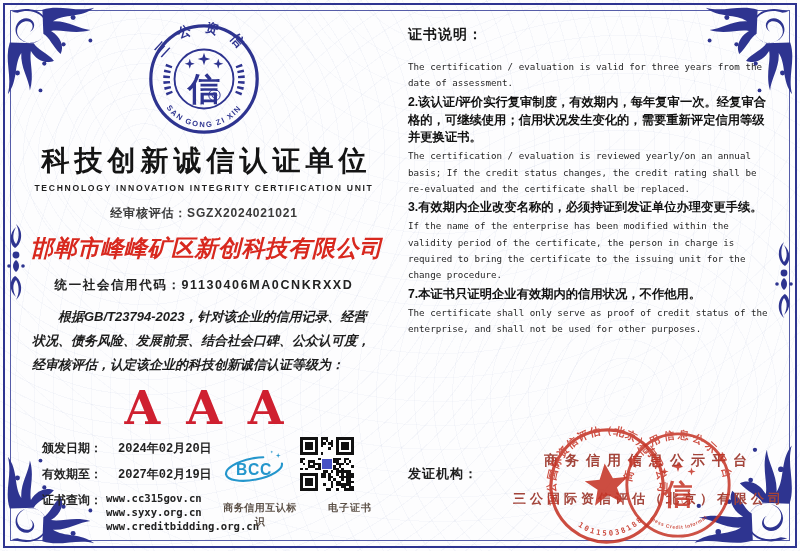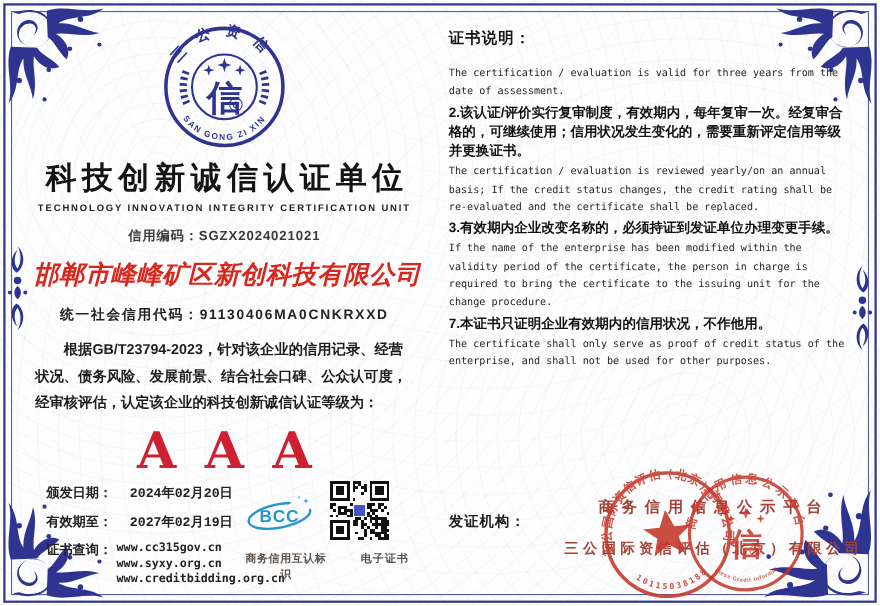--- a/index.html
+++ b/index.html
@@ -28,21 +28,21 @@
 
   
   .left-col{position:absolute;left:30px;top:22px;width:348px;text-align:center;}
   .seal{width:114px;height:114px;margin:0 auto 2px;}
   .title{font-size:28px;font-weight:bold;color:#141414;letter-spacing:5px;margin-right:-5px;white-space:nowrap;}
   .subtitle{font-size:8.6px;font-weight:bold;color:#202020;letter-spacing:1.7px;margin:3px 0 0;white-space:nowrap;}
   .code-line{margin-top:12px;font-size:12px;font-weight:bold;color:#3a3a3a;letter-spacing:.8px;}
   .company{margin-top:11px;font-size:23px;font-weight:bold;color:var(--red);letter-spacing:.5px;white-space:nowrap;font-style:italic;}
   .uscc{margin-top:13px;font-size:12.5px;font-weight:bold;color:#222;letter-spacing:1.6px;}
   .body-par{margin-top:11px;text-align:left;text-indent:2em;font-size:13px;font-weight:600;
-    color:#1d1d1d;line-height:1.85;padding:0 2px;}
+    color:#1d1d1d;line-height:1.85;padding:0 2px;font-style:italic;}
   .grade{margin-top:4px;font-family:"DejaVu Serif","Liberation Serif",serif;font-size:46px;font-weight:bold;
     color:var(--grade-red);letter-spacing:26px;margin-right:-26px;}
 
   .issue-block{position:absolute;left:42px;top:440px;width:200px;font-size:12px;color:#222;}
   .issue-row{display:flex;margin-bottom:9px;}
   .issue-row .lbl{font-weight:bold;white-space:nowrap;}
   .issue-row .val{font-weight:600;margin-left:16px;white-space:nowrap;font-family:Liberation Mono, monospace;}
   .urls{display:flex;flex-direction:column;gap:2px;margin-left:4px;
     font-family:"DejaVu Sans Mono",monospace;font-size:10.6px;font-weight:600;text-align:left;}
   .marks{position:absolute;left:222px;top:437px;width:150px;}
@@ -143,21 +143,21 @@
       </g>
       <text x="0" y="22" text-anchor="middle" font-size="34" font-weight="bold" fill="#2e3490" font-family="Liberation Sans,sans-serif">信</text>
       <circle cx="11" cy="17" r="6" fill="none" stroke="#2e3490" stroke-width="1"></circle>
       <circle cx="11" cy="17" r="2.6" fill="none" stroke="#2e3490" stroke-width="1"></circle>
     </svg>
 
     <div class="title">科技创新诚信认证单位</div>
     <div class="subtitle">TECHNOLOGY INNOVATION INTEGRITY CERTIFICATION UNIT</div>
 
     <div class="code-line">
-      <span>信用编码：</span><span>SGZX2024021021</span>
+      <span>经审核评估：</span><span>SGZX2024021021</span>
     </div>
 
     <div class="company">邯郸市峰峰矿区新创科技有限公司</div>
 
     <div class="uscc">
       <span>统一社会信用代码：</span><span>91130406MA0CNKRXXD</span>
     </div>
 
     <div class="body-par">根据GB/T23794-2023，针对该企业的信用记录、经营状况、债务风险、发展前景、结合社会口碑、公众认可度，经审核评估，认定该企业的科技创新诚信认证等级为：</div>
 

